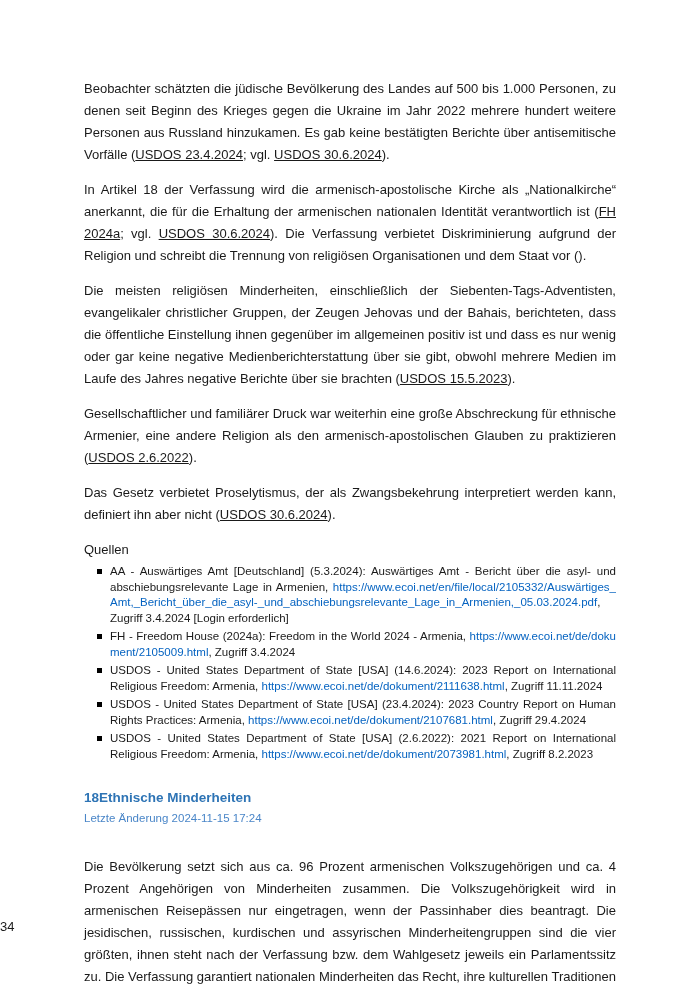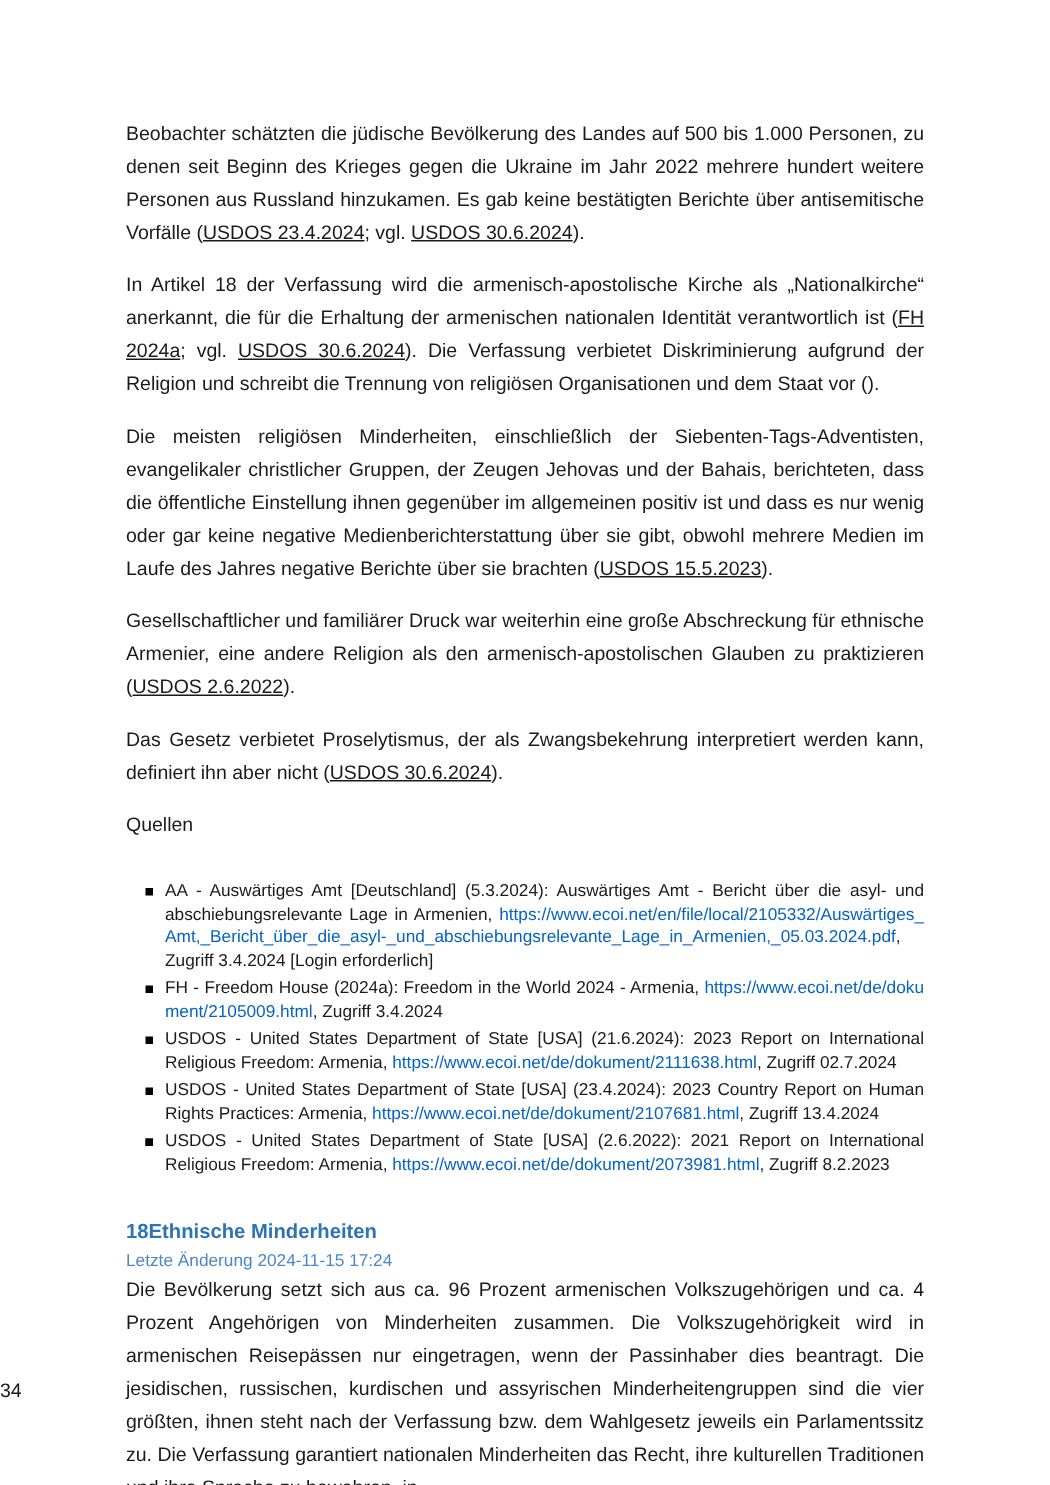--- a/index.html
+++ b/index.html
@@ -33,21 +33,21 @@
     cursor: pointer;
   }
   a.seg-link {
     color: var(--link-blue, #0563c1);
     word-break: break-all;
     cursor: pointer;
   }
   .quellen {
     font-size: 13px;
     line-height: 22px;
-    margin: 10px 0 26px 0;
+    margin: 10px 0 3px 0;
   }
   ul.sources {
     list-style: none;
     margin: 0 0 0 13px;
   }
   ul.sources li {
     position: relative;
     padding-left: 13px;
     font-size: 11.5px;
     line-height: 15.5px;
@@ -65,21 +65,21 @@
   .section-heading {
     color: var(--heading-blue, #2e74b5);
     font-size: 13.5px;
     font-weight: bold;
     margin: 28px 0 7px 0;
   }
   .section-number { margin-right: 0; }
   .last-change {
     color: var(--subheading-blue, #4a86c8);
     font-size: 11.5px;
-    margin-bottom: 2px;
+    margin-bottom: 32px;
   }
   .footer {
     position: absolute;
     bottom: 56px; left: 0;
     width: 100%;
     text-align: left;
     font-size: 13px;
     color: var(--text-color, #1a1a1a);
   }
 </style>
@@ -101,25 +101,25 @@
       <li>
         <span class="bullet"></span>
         <span class="li-text"><span class="seg-plain">AA - Auswärtiges Amt [Deutschland] (5.3.2024): Auswärtiges Amt - Bericht über die asyl- und abschiebungsrelevante Lage in Armenien, </span><a class="seg-link">https://www.ecoi.net/en/file/local/2105332/Auswärtiges_Amt,_Bericht_über_die_asyl-_und_abschiebungsrelevante_Lage_in_Armenien,_05.03.2024.pdf</a><span class="seg-plain">, Zugriff 3.4.2024 [Login erforderlich]</span></span>
       </li>
       <li>
         <span class="bullet"></span>
         <span class="li-text"><span class="seg-plain">FH - Freedom House (2024a): Freedom in the World 2024 - Armenia, </span><a class="seg-link">https://www.ecoi.net/de/dokument/2105009.html</a><span class="seg-plain">, Zugriff 3.4.2024</span></span>
       </li>
       <li>
         <span class="bullet"></span>
-        <span class="li-text"><span class="seg-plain">USDOS - United States Department of State [USA] (21.6.2024): 2023 Report on International Religious Freedom: Armenia, </span><a class="seg-link">https://www.ecoi.net/de/dokument/2111638.html</a><span class="seg-plain">, Zugriff 02.7.2024</span></span>
+        <span class="li-text"><span class="seg-plain">USDOS - United States Department of State [USA] (14.6.2024): 2023 Report on International Religious Freedom: Armenia, </span><a class="seg-link">https://www.ecoi.net/de/dokument/2111638.html</a><span class="seg-plain">, Zugriff 11.11.2024</span></span>
       </li>
       <li>
         <span class="bullet"></span>
-        <span class="li-text"><span class="seg-plain">USDOS - United States Department of State [USA] (23.4.2024): 2023 Country Report on Human Rights Practices: Armenia, </span><a class="seg-link">https://www.ecoi.net/de/dokument/2107681.html</a><span class="seg-plain">, Zugriff 13.4.2024</span></span>
+        <span class="li-text"><span class="seg-plain">USDOS - United States Department of State [USA] (23.4.2024): 2023 Country Report on Human Rights Practices: Armenia, </span><a class="seg-link">https://www.ecoi.net/de/dokument/2107681.html</a><span class="seg-plain">, Zugriff 29.4.2024</span></span>
       </li>
       <li>
         <span class="bullet"></span>
       </li>
       <li>
         <span class="bullet"></span>
         <span class="li-text"><span class="seg-plain">USDOS - United States Department of State [USA] (2.6.2022): 2021 Report on International Religious Freedom: Armenia, </span><a class="seg-link">https://www.ecoi.net/de/dokument/2073981.html</a><span class="seg-plain">, Zugriff 8.2.2023</span></span>
       </li>
     </ul>
 

